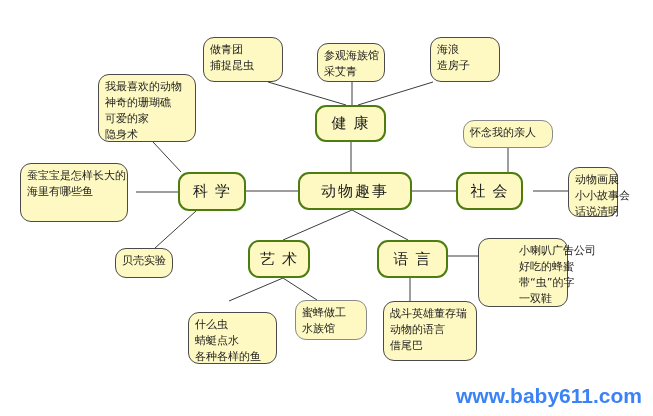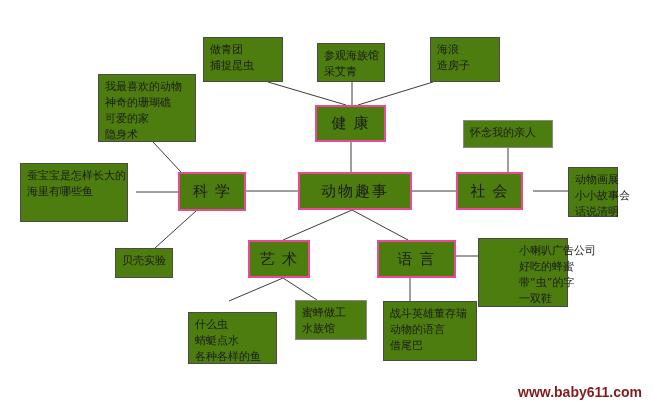--- a/index.html
+++ b/index.html
@@ -2,53 +2,53 @@
 <html><head>
 <meta charset="utf-8">
 <style>
   html,body{margin:0;padding:0;}
   body{
     width:653px;height:416px;position:relative;background:#ffffff;overflow:hidden;
     font-family:"DejaVu Sans",sans-serif;color:#1a1a1a;
   }
   .edges{position:absolute;left:0;top:0;width:653px;height:416px;pointer-events:none;}
   .edges line{stroke:#3c3c3c;stroke-width:1;}
-  .box{position:absolute;background:#4d7c0f;box-sizing:border-box;}
+  .box{position:absolute;background:#fef9c3;box-sizing:border-box;border-radius:11px;}
   .topic{
-    border:2px solid #ec4899;display:flex;align-items:center;justify-content:center;
+    border:2px solid #4d7c0f;display:flex;align-items:center;justify-content:center;
     font-size:15px;letter-spacing:1px;white-space:nowrap;
   }
   .leaf{border:1px solid #4a4a4a;padding:4px 6px;font-size:11px;line-height:16px;white-space:nowrap;}
   .leaf.lite{border-color:#8a8a8a;}
 
   
   #n-health  {left:315px;top:105px;width:71px;height:37px;}
   #n-science {left:178px;top:172px;width:68px;height:39px;}
   #n-center  {left:298px;top:172px;width:114px;height:38px;letter-spacing:2px;}
   #n-society {left:456px;top:172px;width:67px;height:38px;}
   #n-art     {left:248px;top:240px;width:62px;height:38px;}
-  #n-language{left:377px;top:240px;width:79px;height:38px;}
+  #n-language{left:377px;top:240px;width:71px;height:38px;}
 
   
   #n-qingtuan {left:203px;top:37px; width:80px; height:45px;}
   #n-visit    {left:317px;top:43px; width:68px; height:39px;}
   #n-waves    {left:430px;top:37px; width:70px; height:45px;}
   #n-coral    {left:98px; top:74px; width:98px; height:68px;}
   #n-silkworm {left:20px; top:163px;width:108px;height:59px;}
   #n-shell    {left:115px;top:248px;width:58px; height:30px;}
   #n-relatives{left:463px;top:120px;width:90px; height:28px;}
   #n-exhibit  {left:568px;top:167px;width:50px; height:50px;}
   #n-trumpet  {left:478px;top:238px;width:90px; height:69px;padding-left:40px;}
   #n-insect   {left:188px;top:312px;width:89px; height:52px;}
   #n-bee      {left:295px;top:300px;width:72px; height:40px;}
   #n-hero     {left:383px;top:301px;width:94px; height:60px;}
 
   .website{
-    position:absolute;right:11px;top:384px;font-weight:bold;font-size:14px;
-    font-family:"Liberation Sans",sans-serif;color:#7f1d1d;
+    position:absolute;right:11px;top:384px;font-weight:bold;font-size:21px;
+    font-family:"Liberation Sans",sans-serif;color:#3b82f6;
   }
 </style>
 </head>
 <body>
 
 <svg class="edges" viewBox="0 0 653 416">
   <line x1="268" y1="82" x2="346" y2="105"></line>
   <line x1="352" y1="82" x2="352" y2="105"></line>
   <line x1="433" y1="82" x2="358" y2="105"></line>
   <line x1="351" y1="142" x2="351" y2="172"></line>

